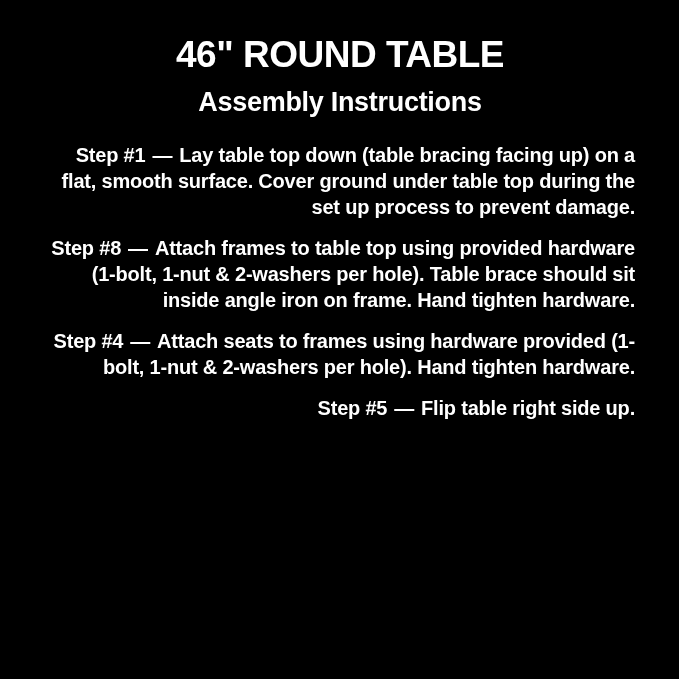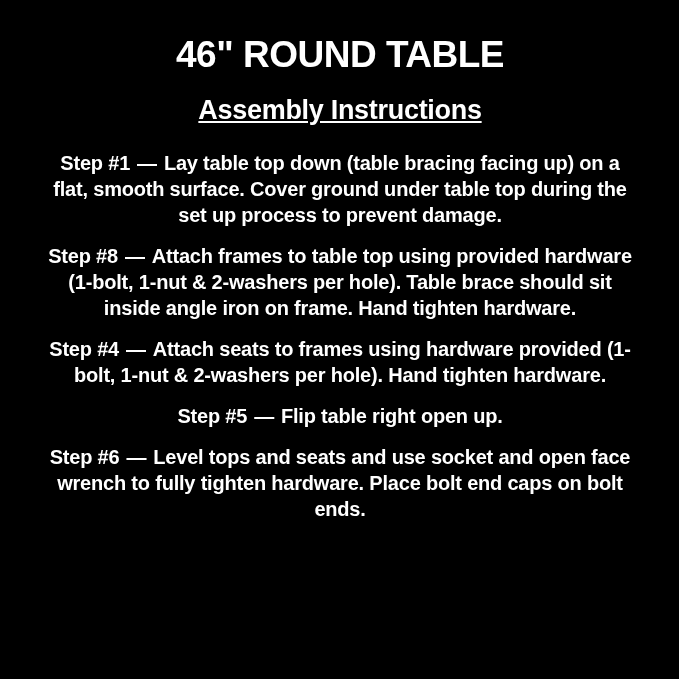--- a/index.html
+++ b/index.html
@@ -26,25 +26,24 @@
   .title {
     font-size: 37px;
     line-height: 1.12;
     letter-spacing: -0.5px;
     margin: 0;
   }
   .subtitle {
     font-size: 27px;
     line-height: 1.15;
     letter-spacing: -0.3px;
-    margin: 20px 0 0 0;
-    text-decoration: underline;
+    margin: 12px 0 0 0;
   }
   .steps {
-    text-align: center;
+    text-align: right;
   }
   .step {
     font-size: 20px;
     line-height: 26px;
     letter-spacing: -0.2px;
     margin: 0 0 15px 0;
   }
   .step .dash {
     margin: 0 0.35em;
   }
@@ -59,17 +58,16 @@
   </div>
 
   <div class="steps">
     <p class="step"><span>Step #1</span><span class="dash">—</span><span>Lay table top down (table bracing facing up) on a flat, smooth surface. Cover ground under table top during the set up process to prevent damage.</span></p>
 
     <p class="step"><span>Step #8</span><span class="dash">—</span><span>Attach frames to table top using provided hardware (1-bolt, 1-nut &amp; 2-washers per hole). Table brace should sit inside angle iron on frame. Hand tighten hardware.</span></p>
 
     <p class="step"><span>Step #4</span><span class="dash">—</span><span>Attach seats to frames using hardware provided (1-bolt, 1-nut &amp; 2-washers per hole). Hand tighten hardware.</span></p>
 
 
-    <p class="step"><span>Step #5</span><span class="dash">—</span><span>Flip table right open up.</span></p>
+    <p class="step"><span>Step #5</span><span class="dash">—</span><span>Flip table right side up.</span></p>
 
-    <p class="step"><span>Step #6</span><span class="dash">—</span><span>Level tops and seats and use socket and open face wrench to fully tighten hardware. Place bolt end caps on bolt ends.</span></p>
   </div>
 </div>
 
 </body></html>

